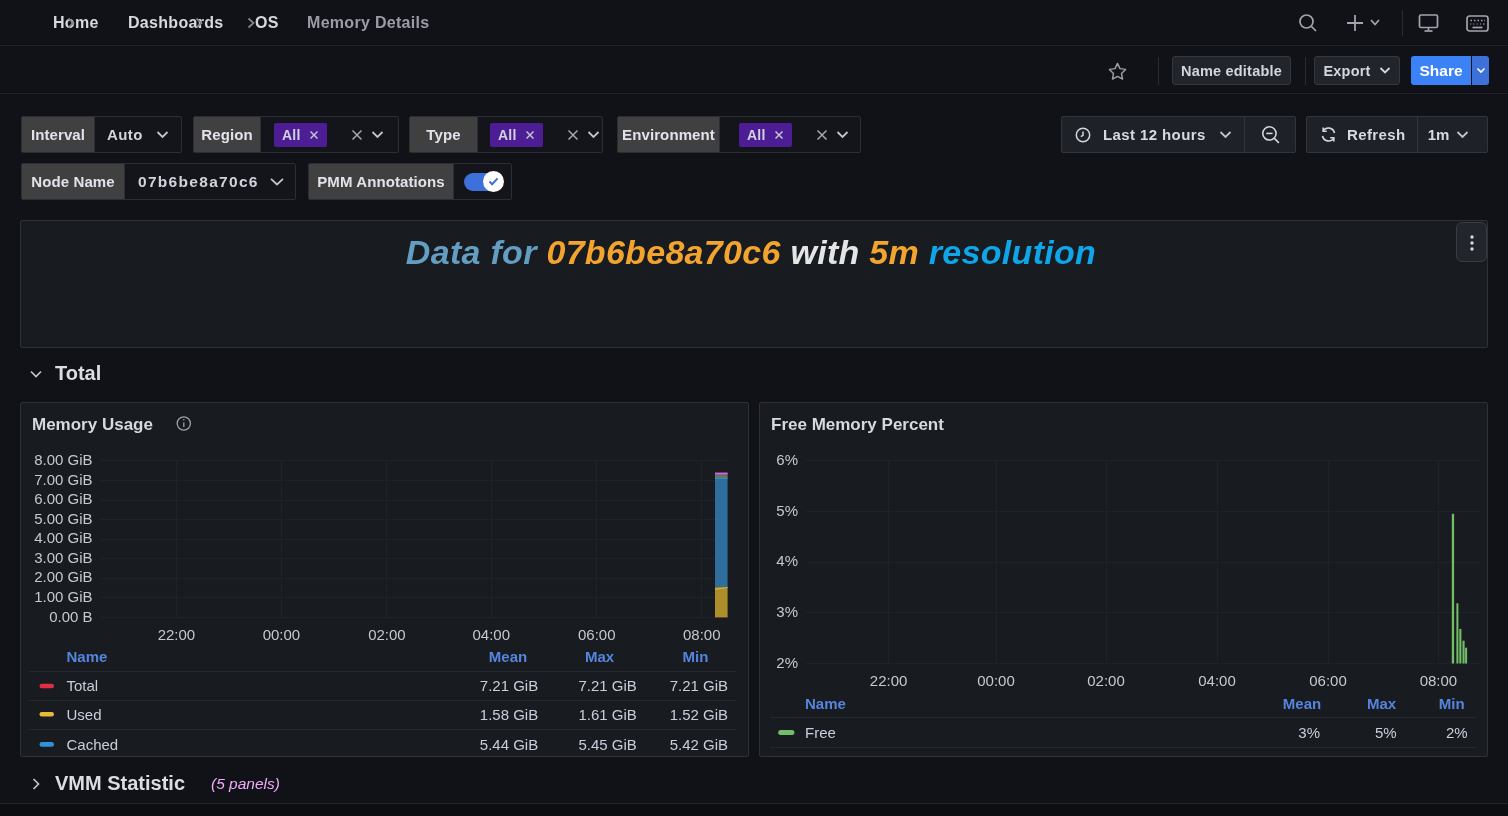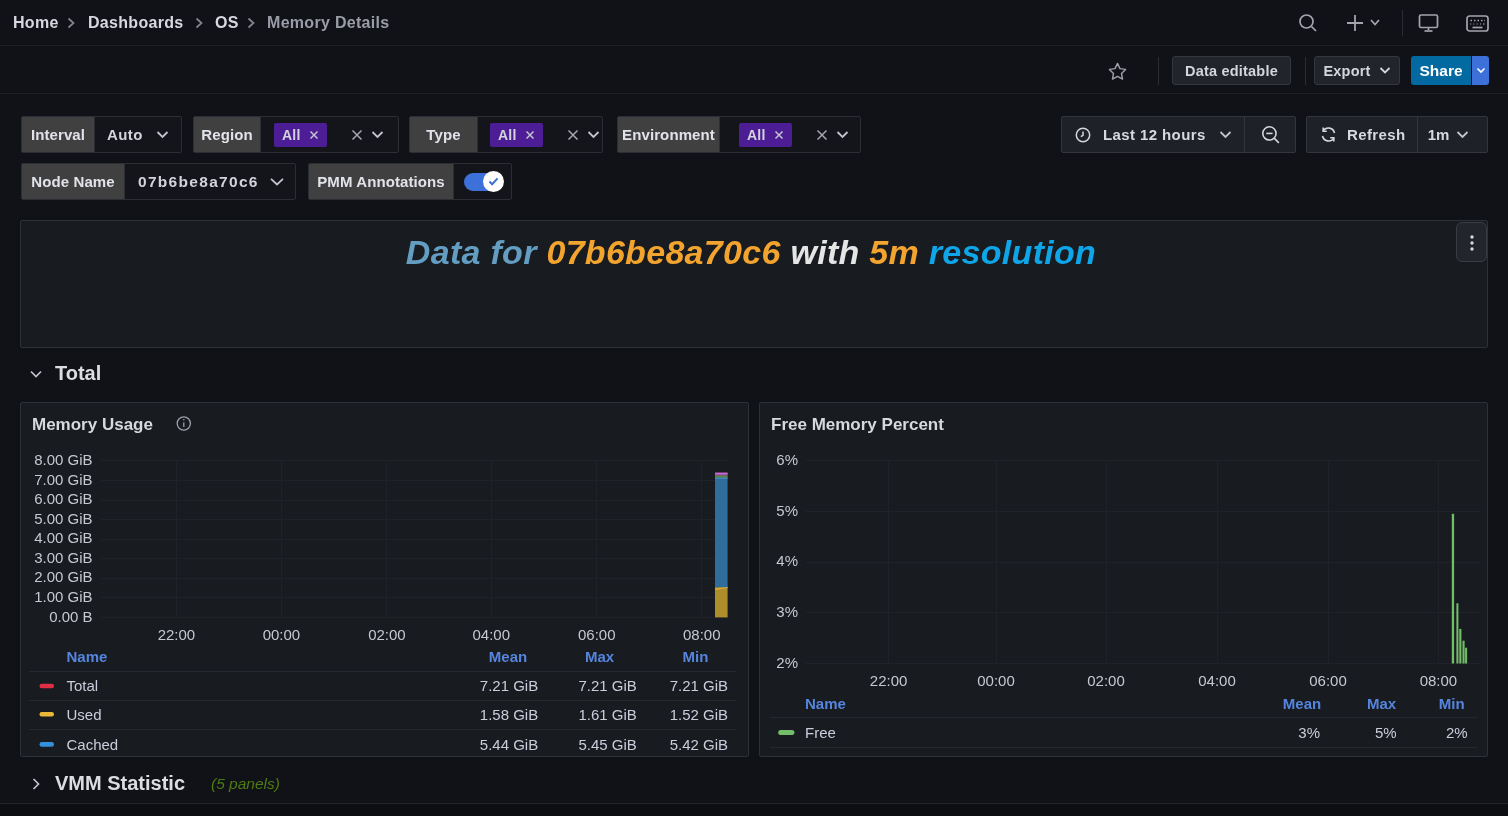--- a/index.html
+++ b/index.html
@@ -2,21 +2,21 @@
 <html><head>
 <meta charset="utf-8">
 <style>
   * { margin:0; padding:0; box-sizing:border-box; }
   html,body { width:1508px; height:816px; background:#111217; overflow:hidden;
     font-family:"Liberation Sans",sans-serif; color:#CCCCDC; }
   .p { position:absolute; }
   svg { display:block; }
   
   #topnav { left:0; top:0; width:1508px; height:46px; border-bottom:1px solid #202127; }
-  .crumb { font-size:16px; font-weight:bold; color:#D8D9E0; letter-spacing:0.3px; line-height:18px; }
+  .crumb { font-size:16px; font-weight:bold; color:#D8D9E0; letter-spacing:0.3px; line-height:18px;margin-left:40px; }
   .crumb.dim { color:#9A9CA7; }
   
   #bar2 { left:0; top:46px; width:1508px; height:48px; border-bottom:1px solid #202127; }
   .vdiv { width:1px; background:#2B2C33; }
   .tbtn { height:29px; background:#21242B; border:1px solid #34373E; border-radius:3px;
     font-size:14.5px; font-weight:bold; letter-spacing:0.2px; color:#D4D5DE; display:flex; align-items:center; justify-content:center; }
   
   .vbox { position:absolute; height:37px; border:1px solid #2C2E36; border-radius:2px;
     background:#14151A; display:flex; align-items:stretch; }
   .vlabel { background:#404040; display:flex; align-items:center; justify-content:center;
@@ -66,28 +66,28 @@
   <path d="M4.5 5.5 H6 M8 5.5 H9.5 M11.5 5.5 H13 M15 5.5 H16.5 M18 5.5 H18.6" stroke="#A2A4AE" stroke-width="1.7"></path>
   <path d="M4.5 9 H5.2 M7.5 9 H8.2 M10.7 9 H11.4 M14 9 H14.7 M17.3 9 H18.4" stroke="#A2A4AE" stroke-width="1.6"></path>
   <path d="M6.5 12.5 H16.5" stroke="#A2A4AE" stroke-width="1.7"></path>
 </svg>
 
 <div class="p" id="bar2"></div>
 <svg class="p" style="left:1108px; top:62px;" width="19" height="19" viewBox="0 0 20 20">
   <path d="M10 1.5 L12.6 7 L18.5 7.8 L14.2 12 L15.3 18 L10 15.1 L4.7 18 L5.8 12 L1.5 7.8 L7.4 7 Z" stroke="#9EA0AA" stroke-width="1.5" fill="none" stroke-linejoin="round"></path>
 </svg>
 <div class="p vdiv" style="left:1158px; top:57px; height:28px;"></div>
-<div class="p tbtn" style="left:1172px; top:56px; width:119px;">Data editable</div>
+<div class="p tbtn" style="left:1172px; top:56px; width:119px;">Name editable</div>
 <div class="p vdiv" style="left:1305px; top:57px; height:28px;"></div>
 <div class="p tbtn" style="left:1314px; top:56px; width:86px;">Export
   <svg width="12" height="9" viewBox="0 0 12 9" style="margin-left:8px;">
       <path d="M1.5 2 L6 6.5 L10.5 2" stroke="#D4D5DE" stroke-width="1.8" fill="none"></path>
     </svg>
 </div>
-<div class="p" style="left:1411px; top:56px; width:60px; height:29px; background:#0369a1; border-radius:3px 0 0 3px;
+<div class="p" style="left:1411px; top:56px; width:60px; height:29px; background:#3b82f6; border-radius:3px 0 0 3px;
   display:flex; align-items:center; justify-content:center; font-size:15.5px; font-weight:bold; color:#FFFFFF;">Share</div>
 <div class="p" style="left:1472px; top:56px; width:17px; height:29px; background:#3D71D9; border-radius:0 3px 3px 0;
   display:flex; align-items:center; justify-content:center;">
   <svg width="10" height="7" viewBox="0 0 10 7">
       <path d="M1.5 1.5 L5 5 L8.5 1.5" stroke="#fff" stroke-width="1.6" fill="none"></path>
     </svg>
 </div>
 
 <div class="vbox" style="left:21px; top:116px; width:161px;">
   <div class="vlabel" style="width:73px;">Interval</div>
@@ -373,15 +373,15 @@
       <text x="637.6" y="335.5">5%</text>
       <text x="708.7" y="335.5">2%</text>
     </g>
   </g>
 </svg>
 
 <svg class="p" style="left:31px; top:777px;" width="10" height="14" viewBox="0 0 10 14">
     <path d="M2.5 2 L7.5 7 L2.5 12" stroke="#C3C4CD" stroke-width="1.7" fill="none"></path>
   </svg>
 <div class="p rowhdr" style="left:55px; top:773px;">VMM Statistic</div>
-<div class="p" style="left:211px; top:775px; font-size:15.5px; font-style:italic; color:#4d7c0f;">(5 panels)</div>
+<div class="p" style="left:211px; top:775px; font-size:15.5px; font-style:italic; color:#f0abfc;">(5 panels)</div>
 <div class="p" style="left:0; top:803px; width:1508px; height:1px; background:#25262C;"></div>
 <div class="p" style="left:0; top:804px; width:1508px; height:12px; background:#0D0E12;"></div>
 
 </body></html>

